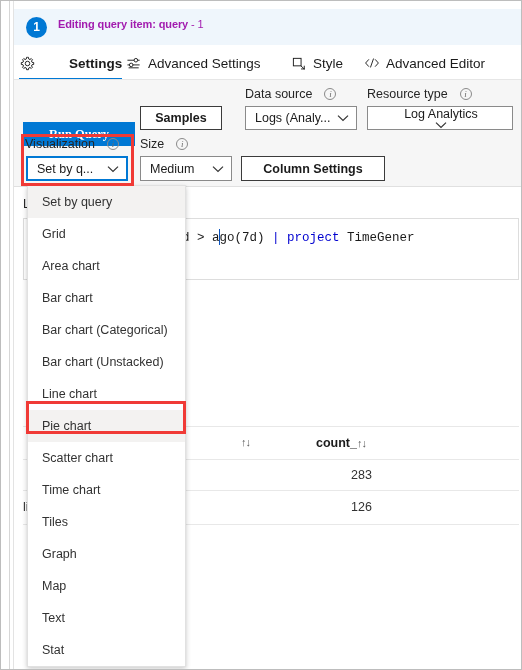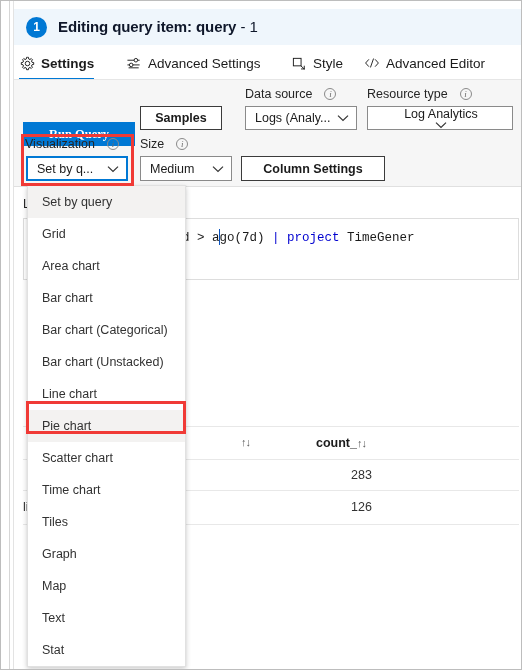--- a/index.html
+++ b/index.html
@@ -55,23 +55,23 @@
     background: #0078d4;
     color: #ffffff;
     font-size: 12px;
     font-weight: bold;
     line-height: 21px;
     text-align: center;
   }
   .banner-title {
     position: absolute;
     left: 44px; top: 9px;
-    font-size: 15px;
+    font-size: 11px;
     font-weight: bold;
-    color: #0f172a;
+    color: #a21caf;
     white-space: nowrap;
     letter-spacing: -0.1px;
   }
   .banner-title .light {
     font-weight: normal;
   }
 
   
   .tabs {
     position: absolute;
@@ -83,21 +83,21 @@
     top: 0px;
     height: 32px;
     display: flex;
     align-items: center;
     gap: 6px;
     font-size: 13.5px;
     color: #1b1b1b;
     white-space: nowrap;
     cursor: default;
   }
-  .tab.active .tab-label { font-weight: bold; }
+  .tab.active .tab-label { font-weight: bold; margin-left: 28px; }
   .tab-underline {
     position: absolute;
     height: 2px;
     background: #0078d4;
     bottom: -1px;
   }
   .tab-icon {
     display: inline-flex;
     align-items: center;
     justify-content: center;

